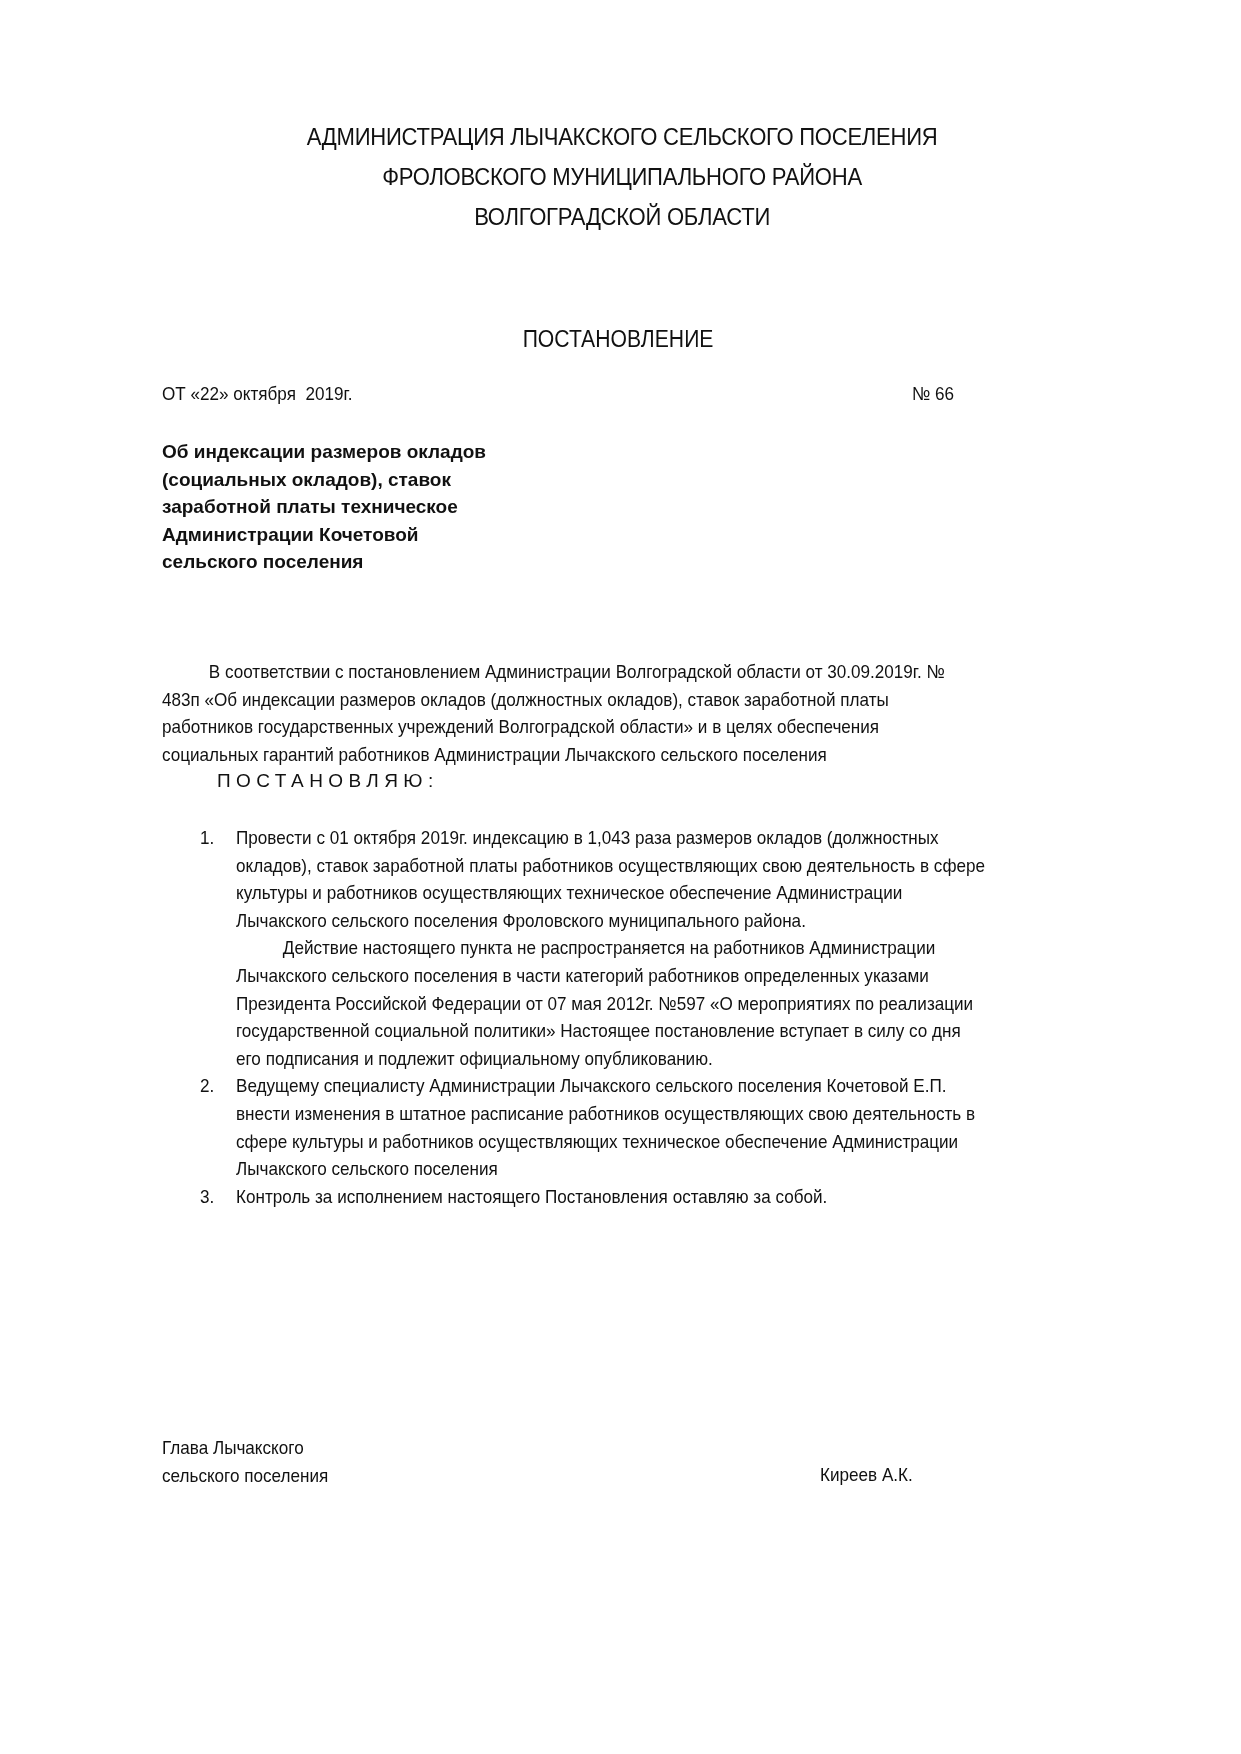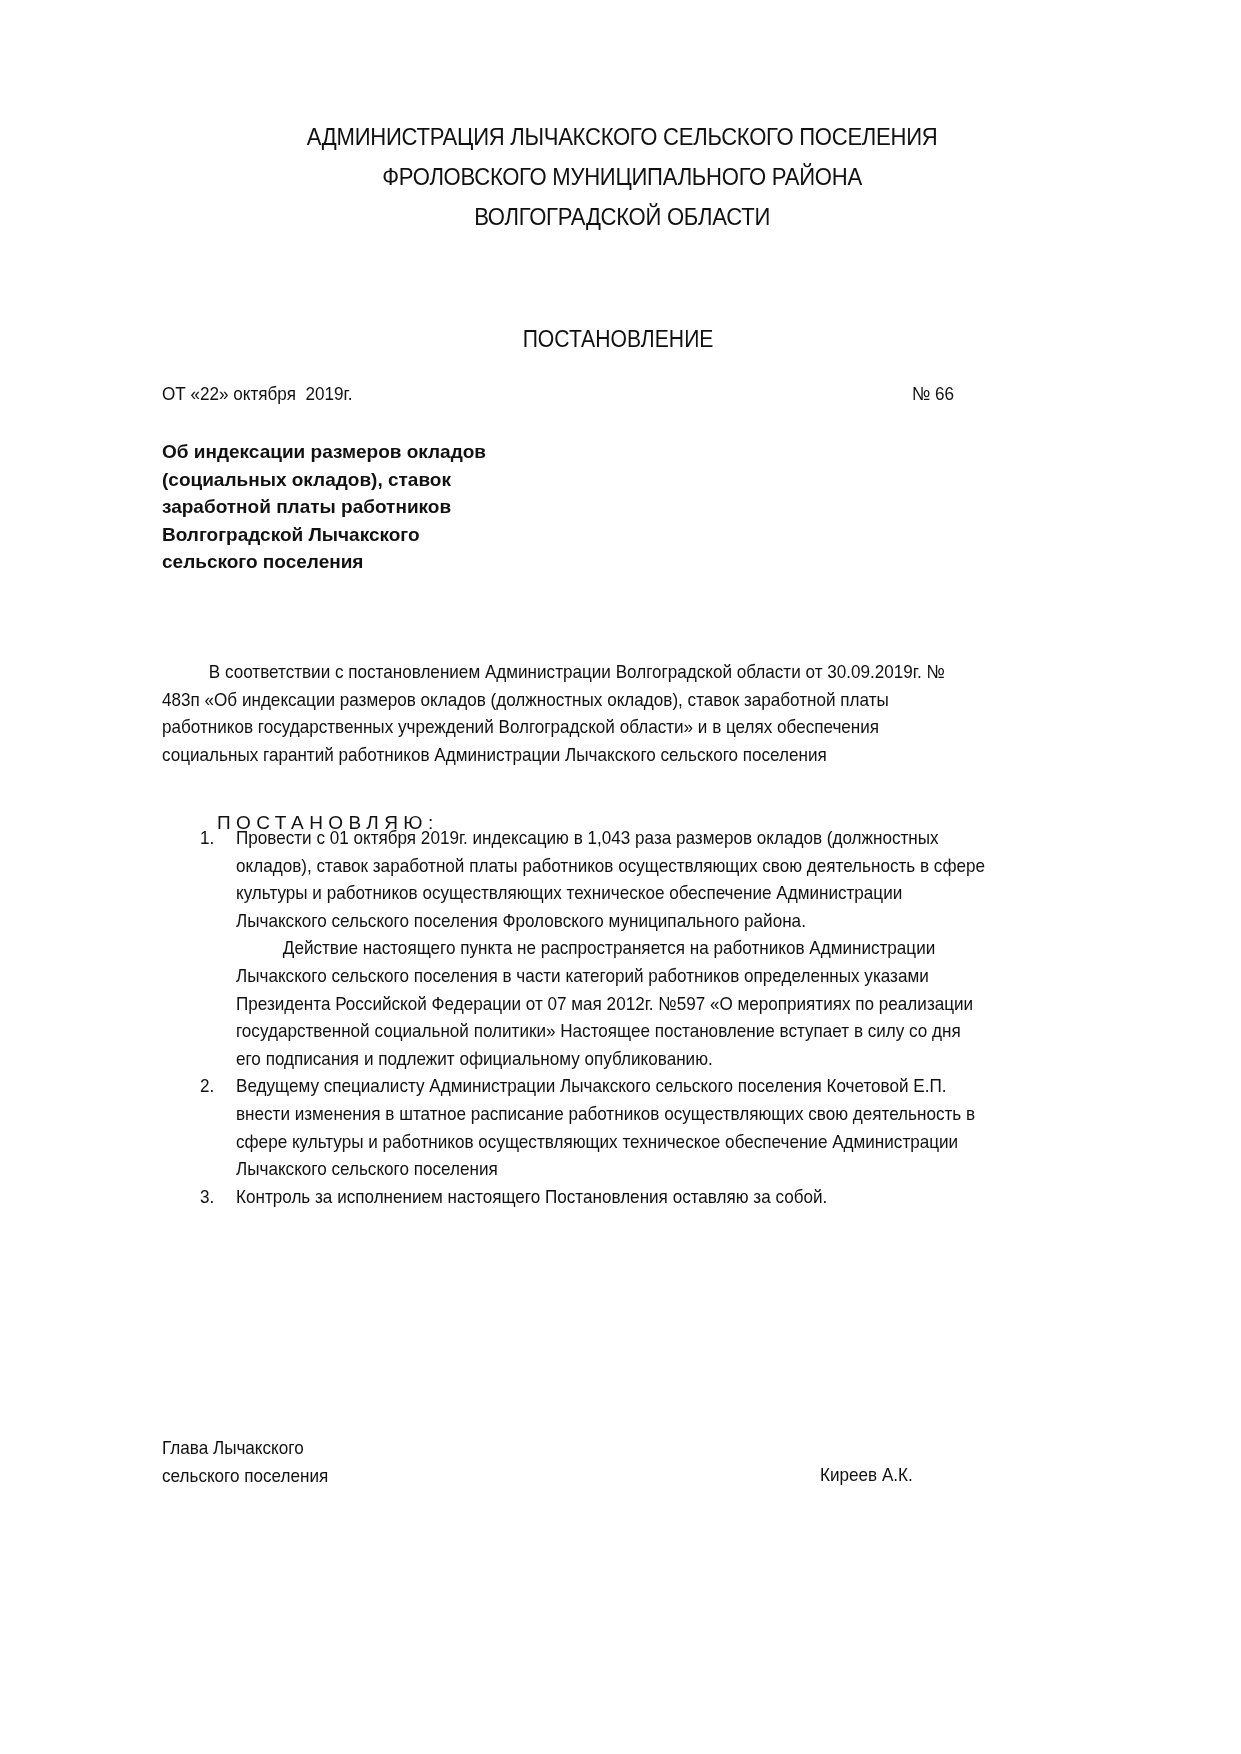--- a/index.html
+++ b/index.html
@@ -77,21 +77,21 @@
       width: 980px;
       font-size: 19px;
       line-height: 27.5px;
       transform: scaleX(0.9);
       transform-origin: 0 0;
     }
     .body-text div { white-space: nowrap; }
     .indent { padding-left: 52px; }
     .decree {
       position: absolute;
-      top: 812px;
+      top: 770px;
       left: 217px;
       font-size: 19px;
       letter-spacing: 5.4px;
       white-space: nowrap;
     }
     .list {
       position: absolute;
       top: 824px;
       left: 200px;
       font-size: 19px;
@@ -142,22 +142,22 @@
   </div>
 
   <div class="doc-title">ПОСТАНОВЛЕНИЕ</div>
 
   <div class="date-line">ОТ «22» октября  2019г.</div>
   <div class="number-line">№ 66</div>
 
   <div class="subject">
     <div>Об индексации размеров окладов</div>
     <div>(социальных окладов), ставок</div>
-    <div>заработной платы работников</div>
-    <div>Волгоградской Лычакского</div>
+    <div>заработной платы техническое</div>
+    <div>Администрации Кочетовой</div>
     <div>сельского поселения</div>
   </div>
 
   <div class="body-text">
     <div class="indent">В соответствии с постановлением Администрации Волгоградской области от 30.09.2019г. №</div>
     <div>483п  «Об индексации размеров окладов (должностных окладов), ставок  заработной платы</div>
     <div>работников государственных учреждений Волгоградской области»  и в  целях обеспечения</div>
     <div>социальных гарантий работников Администрации Лычакского сельского поселения</div>
   </div>
 

